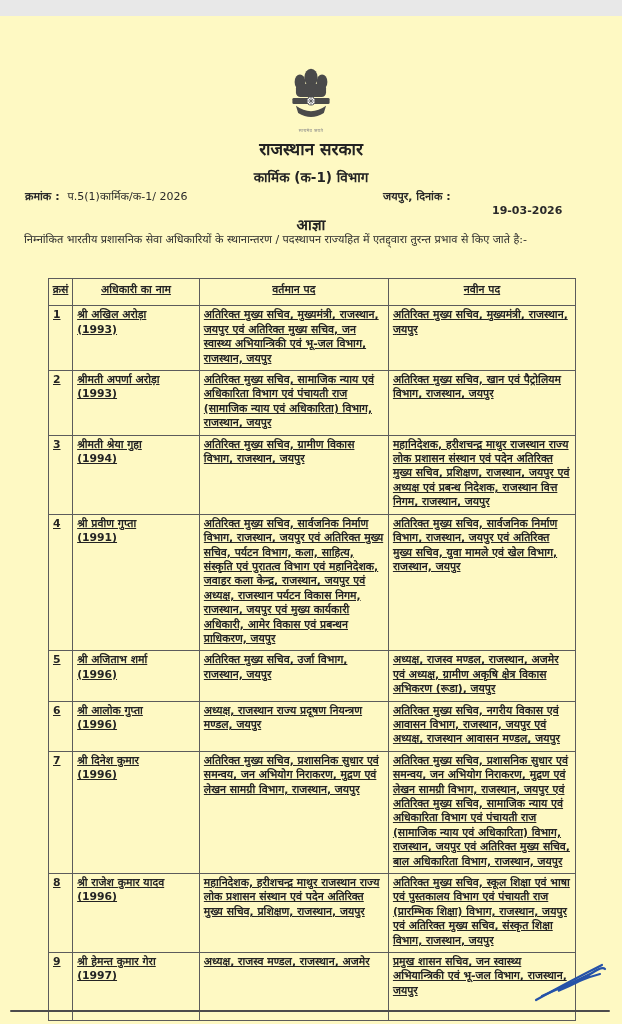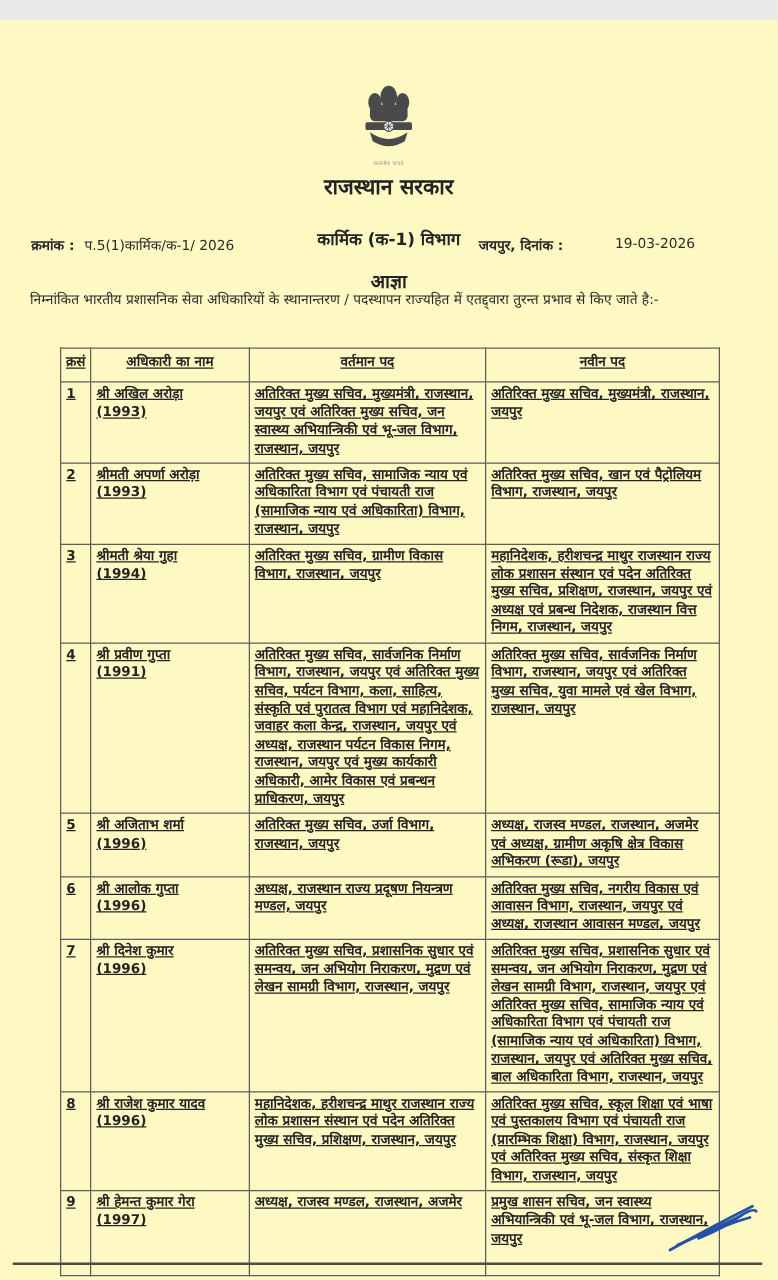--- a/index.html
+++ b/index.html
@@ -19,28 +19,28 @@
   .emblem svg{display:block;margin:0 auto;}
   .emblem .motto{
     font-size:6px;color:#8a8a8a;letter-spacing:0.5px;
     transform:scale(0.72);transform-origin:top center;white-space:nowrap;
   }
   .gov-title{
     position:absolute;top:121px;left:0;width:100%;
     text-align:center;font-size:17px;font-weight:bold;color:#232323;
   }
   .dept-title{
-    position:absolute;top:166px;left:0;width:100%;
+    position:absolute;top:152px;left:0;width:100%;
     text-align:center;font-size:13.5px;font-weight:bold;color:#232323;
   }
   .refline{position:absolute;top:172px;left:0;width:100%;height:16px;font-size:11px;font-weight:bold;color:#2a2a2a;}
   .ref-left{position:absolute;left:25px;top:0;}
   .ref-num{margin-left:8px;font-weight:400;}
   .place-date{position:absolute;left:383px;top:0;}
-  .date-val{position:absolute;left:492px;top:0;font-weight:400;}
+  .date-val{position:absolute;left:492px;top:16px;font-weight:700;}
   .order-title{
     position:absolute;top:198px;left:0;width:100%;
     text-align:center;font-size:15px;font-weight:bold;color:#232323;
   }
   .intro{
     position:absolute;top:217px;left:24px;width:578px;
     font-size:11px;font-weight:400;color:#2a2a2a;line-height:1.25;
   }
   table.order-table{
     position:absolute;top:262px;left:48px;

